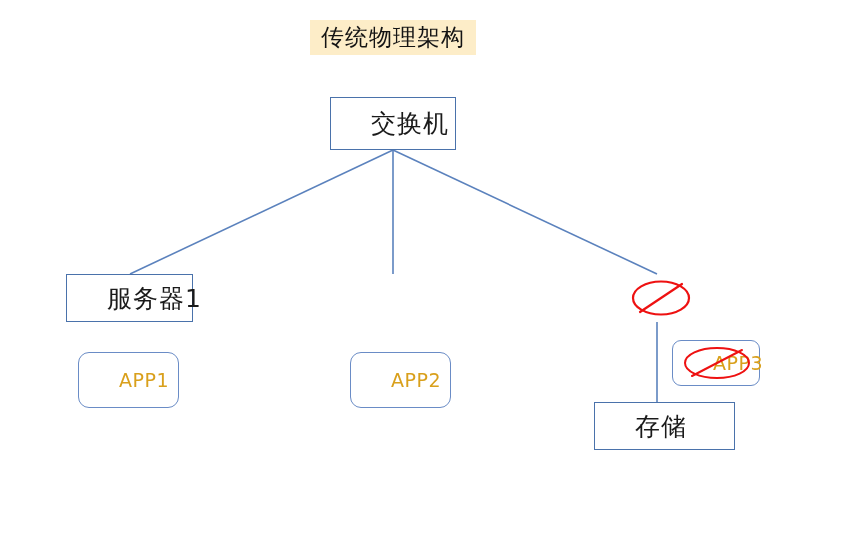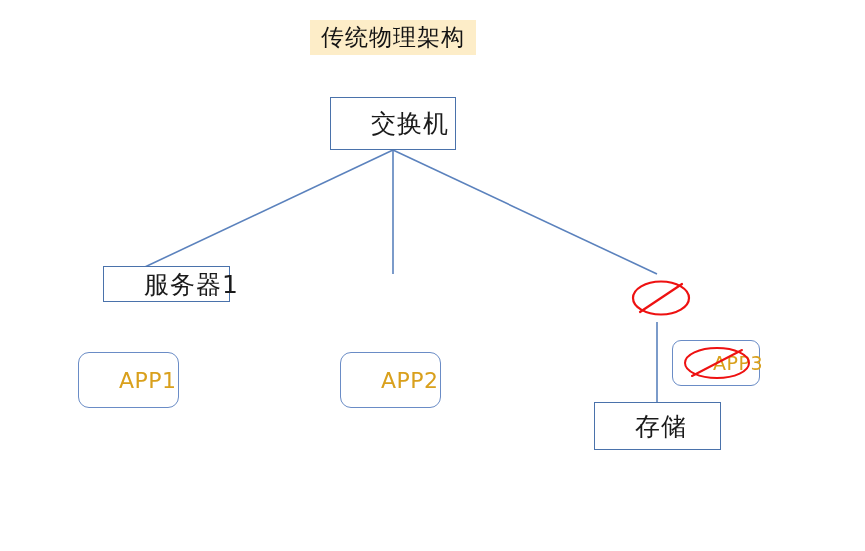--- a/index.html
+++ b/index.html
@@ -42,44 +42,44 @@
   .node-cjk {
     font-family: "DejaVu Sans", "Liberation Sans", sans-serif;
     font-size: 25px;
     letter-spacing: 1px;
     font-weight: 400;
   }
   .node-app {
     border-radius: 11px;
     border: 1.6px solid #6a8cc6;
     color: #d9a01c;
-    font-size: 22px;
+    font-size: 19px;
     font-family: "DejaVu Sans", "Liberation Sans", sans-serif;
     letter-spacing: 0.5px;
   }
   #switch-node {
     left: 330px;  top: 97px;  width: 126px; height: 53px;
   }
   #server1-node {
-    left: 66px;   top: 266px; width: 127px; height: 36px; margin-left: 37px;
+    left: 66px;   top: 274px; width: 127px; height: 48px;
   }
   #server2-node {
     left: 330px;  top: 274px; width: 127px; height: 48px;
   }
   #server3-node {
     left: 594px;  top: 274px; width: 127px; height: 48px;
   }
   #storage-node {
-    left: 594px;  top: 402px; width: 127px; height: 48px;
+    left: 594px;  top: 402px; width: 141px; height: 48px;
   }
   #app1-node {
     left: 78px;   top: 352px; width: 101px; height: 56px;
   }
   #app2-node {
-    left: 340px;  top: 352px; width: 101px; height: 56px;
+    left: 350px;  top: 352px; width: 101px; height: 56px;
   }
   #app3-node {
     left: 672px;  top: 340px; width: 88px;  height: 46px;
     font-size: 19px;
     border-radius: 9px;
   }
   #title-block {
     position: absolute;
     left: 310px;
     top: 20px;

